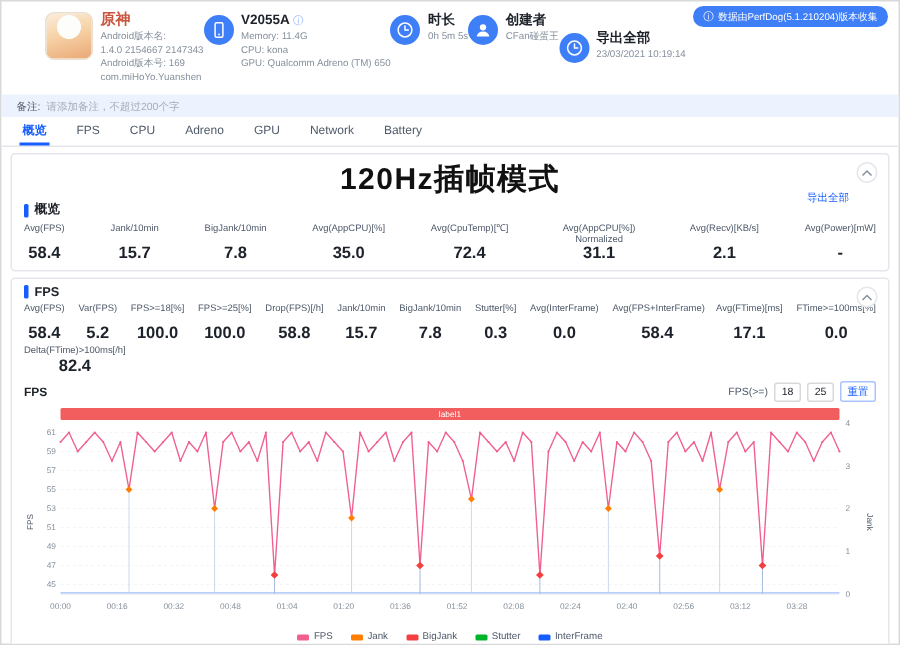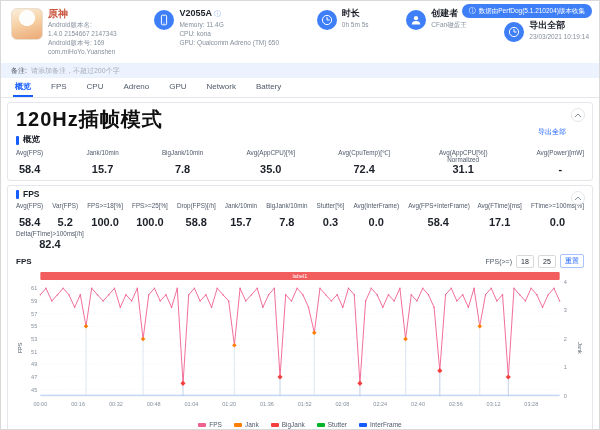--- a/index.html
+++ b/index.html
@@ -1,20 +1,20 @@
 <!DOCTYPE html>
 <html><head>
 <meta charset="utf-8">
 <style>
   html,body{margin:0;padding:0;background:#f2f3f5;}
   body{font-family:"Liberation Sans",sans-serif;color:#1d2129;}
   .page{width:600px;height:430px;background:#fff;border:1px solid #d9d9d9;box-sizing:border-box;overflow:hidden;position:relative;}
 
   
-  .hdr{display:flex;justify-content:space-between;padding:7px 10px 3px 10px;height:52px;position:relative;}
+  .hdr{display:flex;padding:7px 10px 3px 10px;height:52px;position:relative;margin-left:19px;}
   .blk{display:flex;gap:5px;align-items:flex-start;}
   .game-icon{width:30px;height:30px;border-radius:6px;flex:none;border:1px solid #eadfce;
     background:radial-gradient(circle at 50% 30%, #fdfdfb 0 30%, rgba(0,0,0,0) 32%),linear-gradient(165deg,#fbeedd 0%,#f6d2a6 45%,#eba877 100%);}
   .t-title{font-size:10px;font-weight:700;color:#c8553d;line-height:1.2;}
   .t-small{font-size:6.5px;color:#86909c;line-height:1.4;white-space:nowrap;}
   .icon-circle{width:20px;height:20px;border-radius:50%;background:#3e7ef7;display:flex;align-items:center;justify-content:center;flex:none;margin-top:2px;}
   .d-title{font-size:9px;font-weight:700;line-height:1.3;color:#1d2129;}
   .info-i{font-size:7px;color:#8fb4f9;font-weight:400;}
   .upload{margin-top:12px;}
   .pill{position:absolute;top:3px;right:7px;background:#3e7ef7;color:#fff;font-size:6.5px;padding:2px 7px;border-radius:8px;display:flex;gap:3px;align-items:center;}
@@ -25,21 +25,21 @@
   .r-label{color:#4e5969;}
   .r-ph{color:#a4adb9;}
 
   
   .tabbar{display:flex;gap:16px;padding:0 12px;border-bottom:1px solid #e5e6eb;height:19px;align-items:stretch;background:#fff;}
   .tab{font-size:8px;color:#4e5969;display:flex;align-items:center;border-bottom:2px solid transparent;padding:0 2px;cursor:pointer;}
   .tab.active{color:#165dff;border-bottom-color:#165dff;font-weight:700;}
 
   
   .box{margin:4px 6px 0;border:1px solid #e5e6eb;border-radius:3px;position:relative;padding:2px 8px 5px;background:#fff;}
-  .banner{text-align:left;font-size:20px;font-weight:700;letter-spacing:1px;margin-top:1px;color:#111;}
+  .banner{text-align:center;font-size:20px;font-weight:700;letter-spacing:1px;margin-top:1px;color:#111;}
   .sec-head{display:flex;align-items:center;gap:4px;margin-top:1px;}
   .sec-accent{width:3px;height:9px;background:#165dff;border-radius:1px;}
   .sec-title{font-size:8.5px;font-weight:700;}
   .export{position:absolute;right:26px;top:24px;font-size:7px;color:#165dff;cursor:pointer;}
   .chev{position:absolute;right:7px;top:5px;width:12px;height:12px;border:1px solid #e5e6eb;border-radius:50%;display:flex;align-items:center;justify-content:center;background:#fff;cursor:pointer;}
 
   .metrics{display:flex;justify-content:space-between;margin-top:3px;}
   .metric{text-align:center;}
   .m-label{font-size:6.3px;color:#4e5969;height:13px;max-width:60px;line-height:1.15;}
   .m-value{font-size:11px;font-weight:700;margin-top:1px;color:#1d2129;}
@@ -179,20 +179,24 @@
           <div class="m-label">Avg(AppCPU)[%]</div>
           <div class="m-value">35.0</div>
         </div>
         <div class="metric">
           <div class="m-label">Avg(CpuTemp)[℃]</div>
           <div class="m-value">72.4</div>
         </div>
         <div class="metric">
           <div class="m-label">Avg(AppCPU[%]) Normalized</div>
           <div class="m-value">31.1</div>
+        </div>
+        <div class="metric">
+          <div class="m-label">Avg(Recv)[KB/s]</div>
+          <div class="m-value">2.1</div>
         </div>
         <div class="metric">
           <div class="m-label">Avg(Power)[mW]</div>
           <div class="m-value">-</div>
         </div>
       </div>
   </div>
 
   <div class="box">
     <div class="sec-head">

